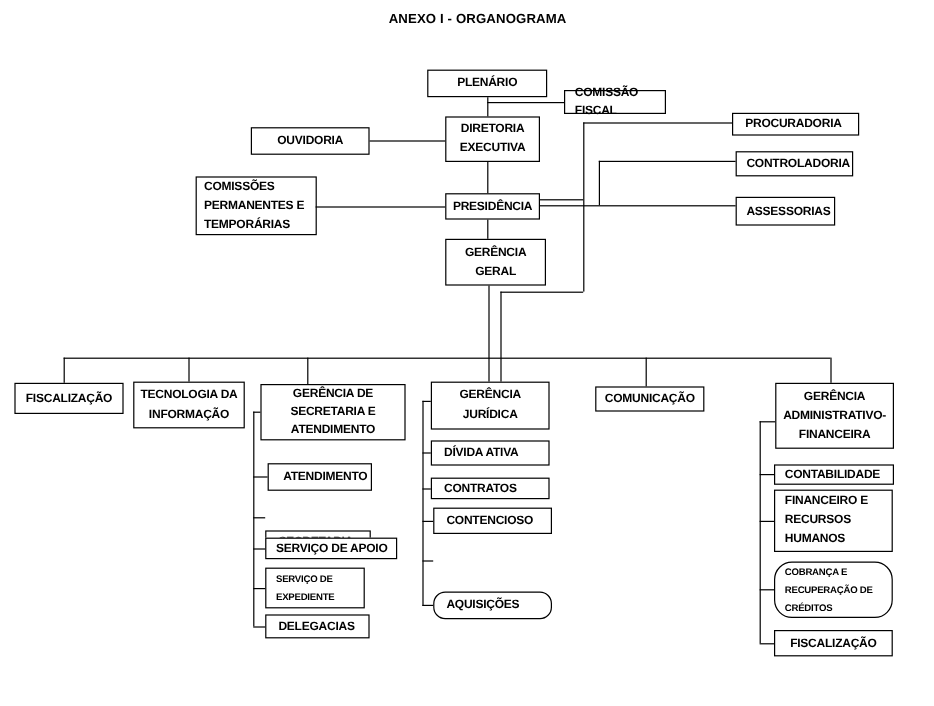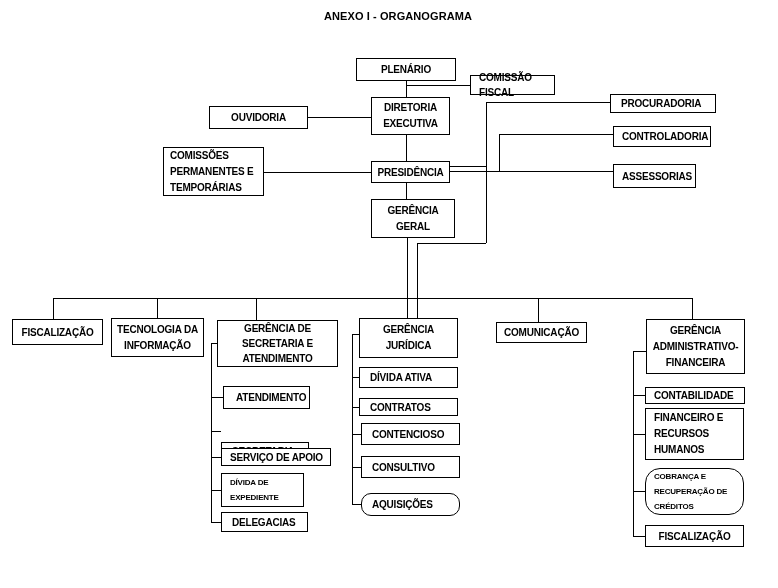--- a/index.html
+++ b/index.html
@@ -56,28 +56,27 @@
   <div class="box ml" style="left:359px; top:318px; width:99px; height:40px;">GERÊNCIA
 JURÍDICA</div>
   <div class="box" style="left:496px; top:322px; width:91px; height:21px;">COMUNICAÇÃO</div>
   <div class="box ml" style="left:646px; top:319px; width:99px; height:55px;">GERÊNCIA
 ADMINISTRATIVO-
 FINANCEIRA</div>
 
   <div class="box left" style="left:223px; top:386px; width:87px; height:23px; padding-left:12px;">ATENDIMENTO</div>
   <div class="box left" style="left:221px; top:422px; width:88px; height:18px; padding-left:10px;margin-top:20px;">SECRETARIA</div>
   <div class="box left" style="left:221px; top:448px; width:110px; height:18px; padding-left:8px;">SERVIÇO DE APOIO</div>
-  <div class="box left small" style="left:221px; top:473px; width:83px; height:34px; padding-left:8px;">DÍVIDA DE
+  <div class="box left small" style="left:221px; top:473px; width:83px; height:34px; padding-left:8px;">SERVIÇO DE
 EXPEDIENTE</div>
   <div class="box left" style="left:221px; top:512px; width:87px; height:20px; padding-left:10px;">DELEGACIAS</div>
 
   <div class="box left" style="left:359px; top:367px; width:99px; height:21px; padding-left:10px;">DÍVIDA ATIVA</div>
   <div class="box left" style="left:359px; top:398px; width:99px; height:18px; padding-left:10px;">CONTRATOS</div>
   <div class="box left" style="left:361px; top:423px; width:99px; height:22px; padding-left:10px;">CONTENCIOSO</div>
-  <div class="box left" style="left:361px; top:456px; width:99px; height:22px; padding-left:10px;">CONSULTIVO</div>
   <div class="box left" style="left:361px; top:493px; width:99px; height:23px; padding-left:10px;border-radius:10px;">AQUISIÇÕES</div>
 
   <div class="box left" style="left:645px; top:387px; width:100px; height:17px; padding-left:8px;">CONTABILIDADE</div>
   <div class="box left ml" style="left:645px; top:408px; width:99px; height:52px; padding-left:8px;">FINANCEIRO E
 RECURSOS
 HUMANOS</div>
   <div class="box left small" style="left:645px; top:468px; width:99px; height:47px; padding-left:8px;border-radius:15px;">COBRANÇA E
 RECUPERAÇÃO DE
 CRÉDITOS</div>
   <div class="box" style="left:645px; top:525px; width:99px; height:22px;">FISCALIZAÇÃO</div>

